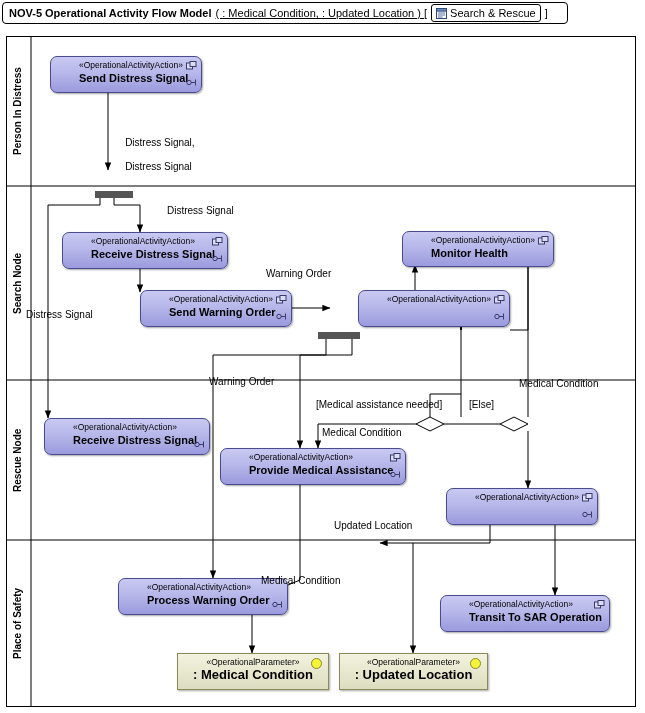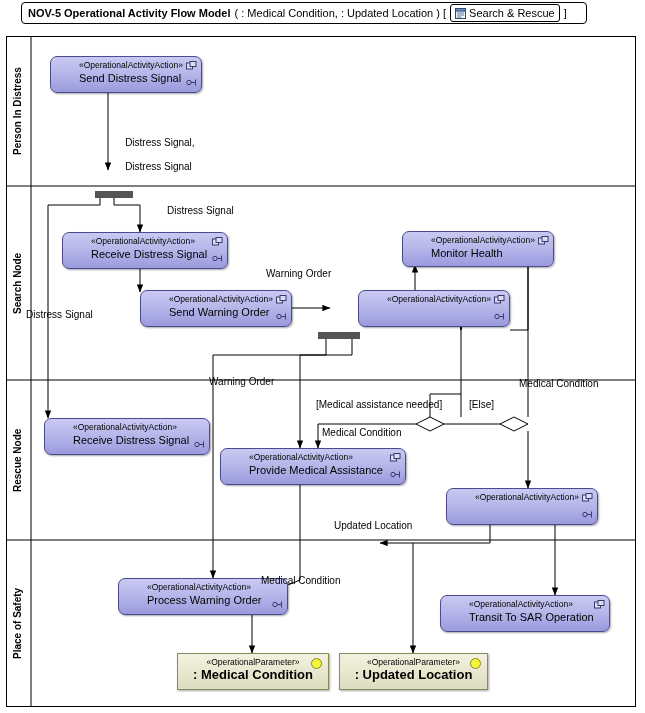--- a/index.html
+++ b/index.html
@@ -25,31 +25,31 @@
     left: 2px; top: 2px;
     width: 566px; height: 22px;
     border: 1px solid #000;
     border-radius: 4px 4px 4px 4px;
     background: #ffffff;
     box-sizing: border-box;
     display: flex;
     align-items: center;
     padding-left: 6px;
     white-space: nowrap;
-    margin-left: 19px;
   }
   .title-main {
     font-size: 11px;
     font-weight: bold;
     color: #000;
   }
   .title-params {
     font-size: 11px;
     color: #000;
     margin-left: 4px;
+    text-decoration: underline;
   }
   .title-tagbox {
     display: inline-flex;
     align-items: center;
     border: 1px solid #000;
     border-radius: 3px;
     background: #ffffff;
     height: 16px;
     margin-left: 4px;
     padding: 0 4px;
@@ -100,21 +100,21 @@
     padding-top: 3px;
     padding-left: 28px;
   }
   .node .stereo {
     font-size: 8.5px;
     line-height: 11px;
     color: #000;
   }
   .node .nname {
     font-size: 11px;
-    font-weight: normal;
+    font-weight: bold;
     line-height: 14px;
     color: #000;
   }
   .node .icon-tr {
     position: absolute;
     right: 4px; top: 4px;
     width: 11px; height: 9px;
   }
   .node .icon-br {
     position: absolute;

